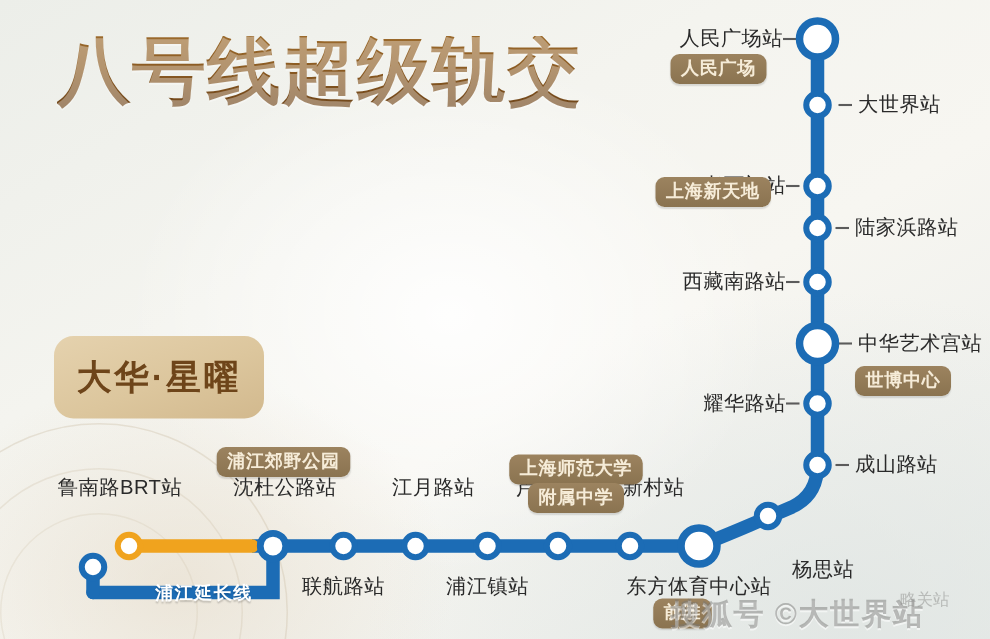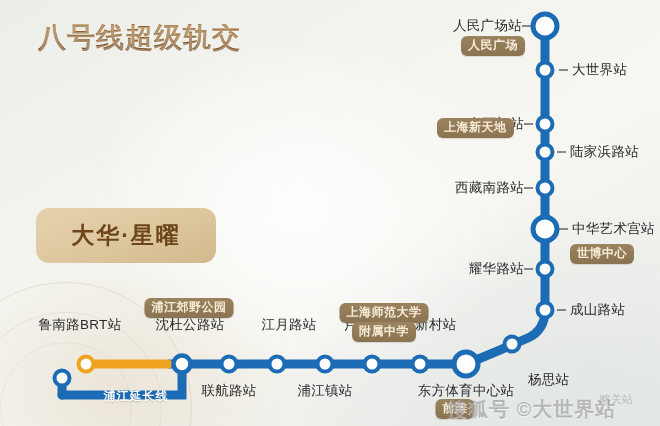--- a/index.html
+++ b/index.html
@@ -25,27 +25,27 @@
   .headline{position:absolute;left:38px;top:24px;}
   .hl-line{
     font-weight:bold;letter-spacing:1px;line-height:1.0;
     color:#7a4f1d;
     background:linear-gradient(180deg,#9b6a2c 0%,#8a5a22 45%,#6e451a 100%);
     -webkit-background-clip:text;background-clip:text;
     -webkit-text-fill-color:transparent;
     text-shadow:0 1px 0 rgba(255,255,255,.35);
     white-space:nowrap;
   }
-  .hl1{font-size:28px;}
+  .hl1{font-size:49px;}
   .hl2{font-size:46px;margin-top:10px;}
 
   
   .brand{
-    position:absolute;left:36px;top:208px;
-    width:180px;height:55px;border-radius:13px;
+    position:absolute;left:36px;top:224px;
+    width:140px;height:55px;border-radius:13px;
     background:linear-gradient(160deg,#e5d2ae 0%,#dcc69d 55%,#d2b98e 100%);
     display:flex;align-items:center;justify-content:center;text-align:center;
   }
   .brand span{
     font-size:23px;font-weight:bold;color:#6e451a;letter-spacing:2px;
   }
 
   
   .svgwrap{position:absolute;left:0;top:0;width:660px;height:426px;}
 
@@ -166,21 +166,21 @@
 
   <div class="lbl c" style="left:466px;top:382px;">东方体育中心站</div>
   <div class="lbl c" style="left:422px;top:316px;">凌兆新村站</div>
   <div class="lbl c" style="left:372px;top:316px;">芦恒路站</div>
   <div class="lbl c" style="left:325px;top:382px;">浦江镇站</div>
   <div class="lbl c" style="left:289px;top:316px;">江月路站</div>
   <div class="lbl c" style="left:229px;top:382px;">联航路站</div>
   <div class="lbl c" style="left:190px;top:316px;">沈杜公路站</div>
   <div class="lbl c" style="left:80px;top:316px;">鲁南路BRT站</div>
 
-  <div class="poi" style="left:461px;top:36px;">人民广场</div>
+  <div class="poi" style="left:447px;top:36px;">人民广场</div>
   <div class="poi" style="left:437px;top:118px;">上海新天地</div>
   <div class="poi" style="left:570px;top:244px;">世博中心</div>
   <div class="poi c" style="left:455px;top:399px;">前滩</div>
   <div class="poi c two" style="left:384px;top:279px;">上海师范大学</div>
   <div class="poi c" style="left:189px;top:298px;">浦江郊野公园</div>
   <div class="poi c two" style="left:384px;top:298px;">附属中学</div>
 
   <div class="branch-cap" style="left:136px;top:396px;">浦江延长线</div>
 
   <div class="wm">搜狐号 ©大世界站</div>

